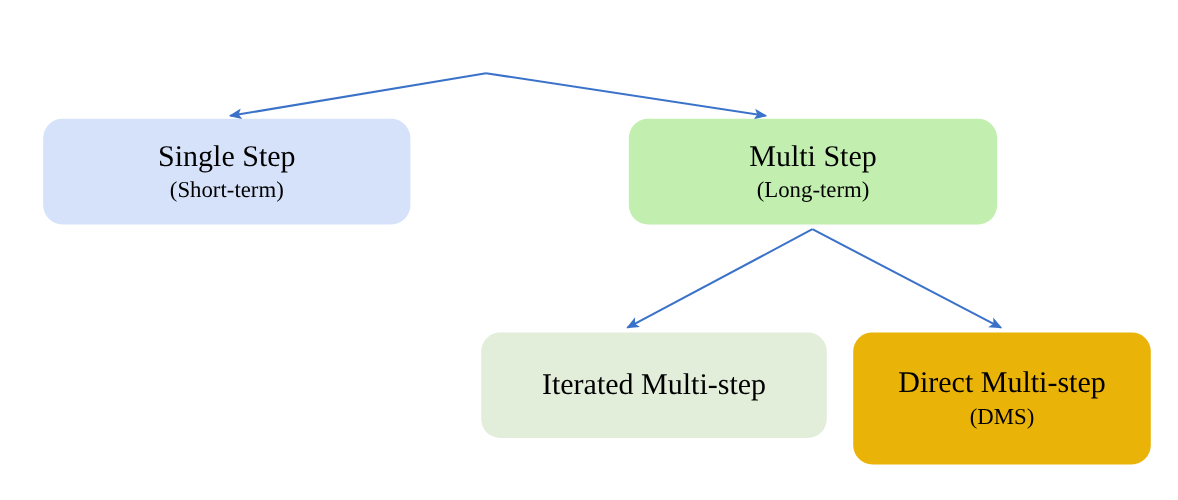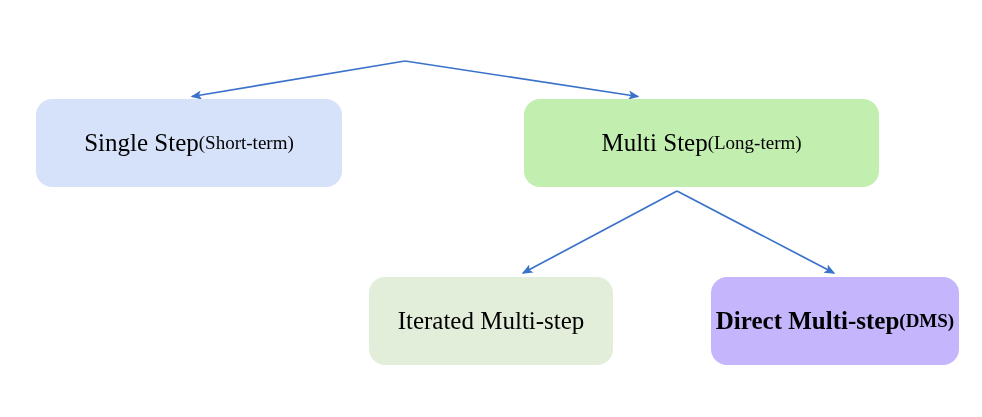--- a/index.html
+++ b/index.html
@@ -34,21 +34,21 @@
     font-size: 33px;
     font-weight: bold;
     color: #000000;
     letter-spacing: 0.2px;
     line-height: 1.3;
   }
   .node-box {
     position: absolute;
     box-sizing: border-box;
     display: flex;
-    flex-direction: row;
+    flex-direction: column;
     align-items: center;
     justify-content: center;
     border-radius: 16px;
     color: #000000;
     text-align: center;
   }
   .node-box .line1 {
     font-size: 25px;
     line-height: 1.22;
     white-space: nowrap;
@@ -61,38 +61,37 @@
   #node-single-step {
     left: 36px;
     top: 99px;
     width: 306px;
     height: 88px;
     background: #D6E2F9;
   }
   #node-multi-step {
     left: 524px;
     top: 99px;
-    width: 355px;
+    width: 307px;
     height: 88px;
     background: #C2EFB0;
   }
   #node-ims {
-    left: 369px;
+    left: 401px;
     top: 277px;
-    width: 244px;
+    width: 288px;
     height: 88px;
     background: #E2EDDA;
   }
   #node-dms {
     left: 711px;
     top: 277px;
     width: 248px;
-    height: 88px;
-    background: #c4b5fd;
-    font-weight: bold;
+    height: 110px;
+    background: #eab308;
   }
 </style>
 </head>
 <body>
 
 <div id="diagram-root">
 
   <svg id="arrow-layer" viewBox="0 0 982 417" width="982" height="417" xmlns="http://www.w3.org/2000/svg">
     <defs>
       <marker id="arrowhead" markerWidth="7" markerHeight="7" refX="5.6" refY="3" orient="auto" markerUnits="strokeWidth">

